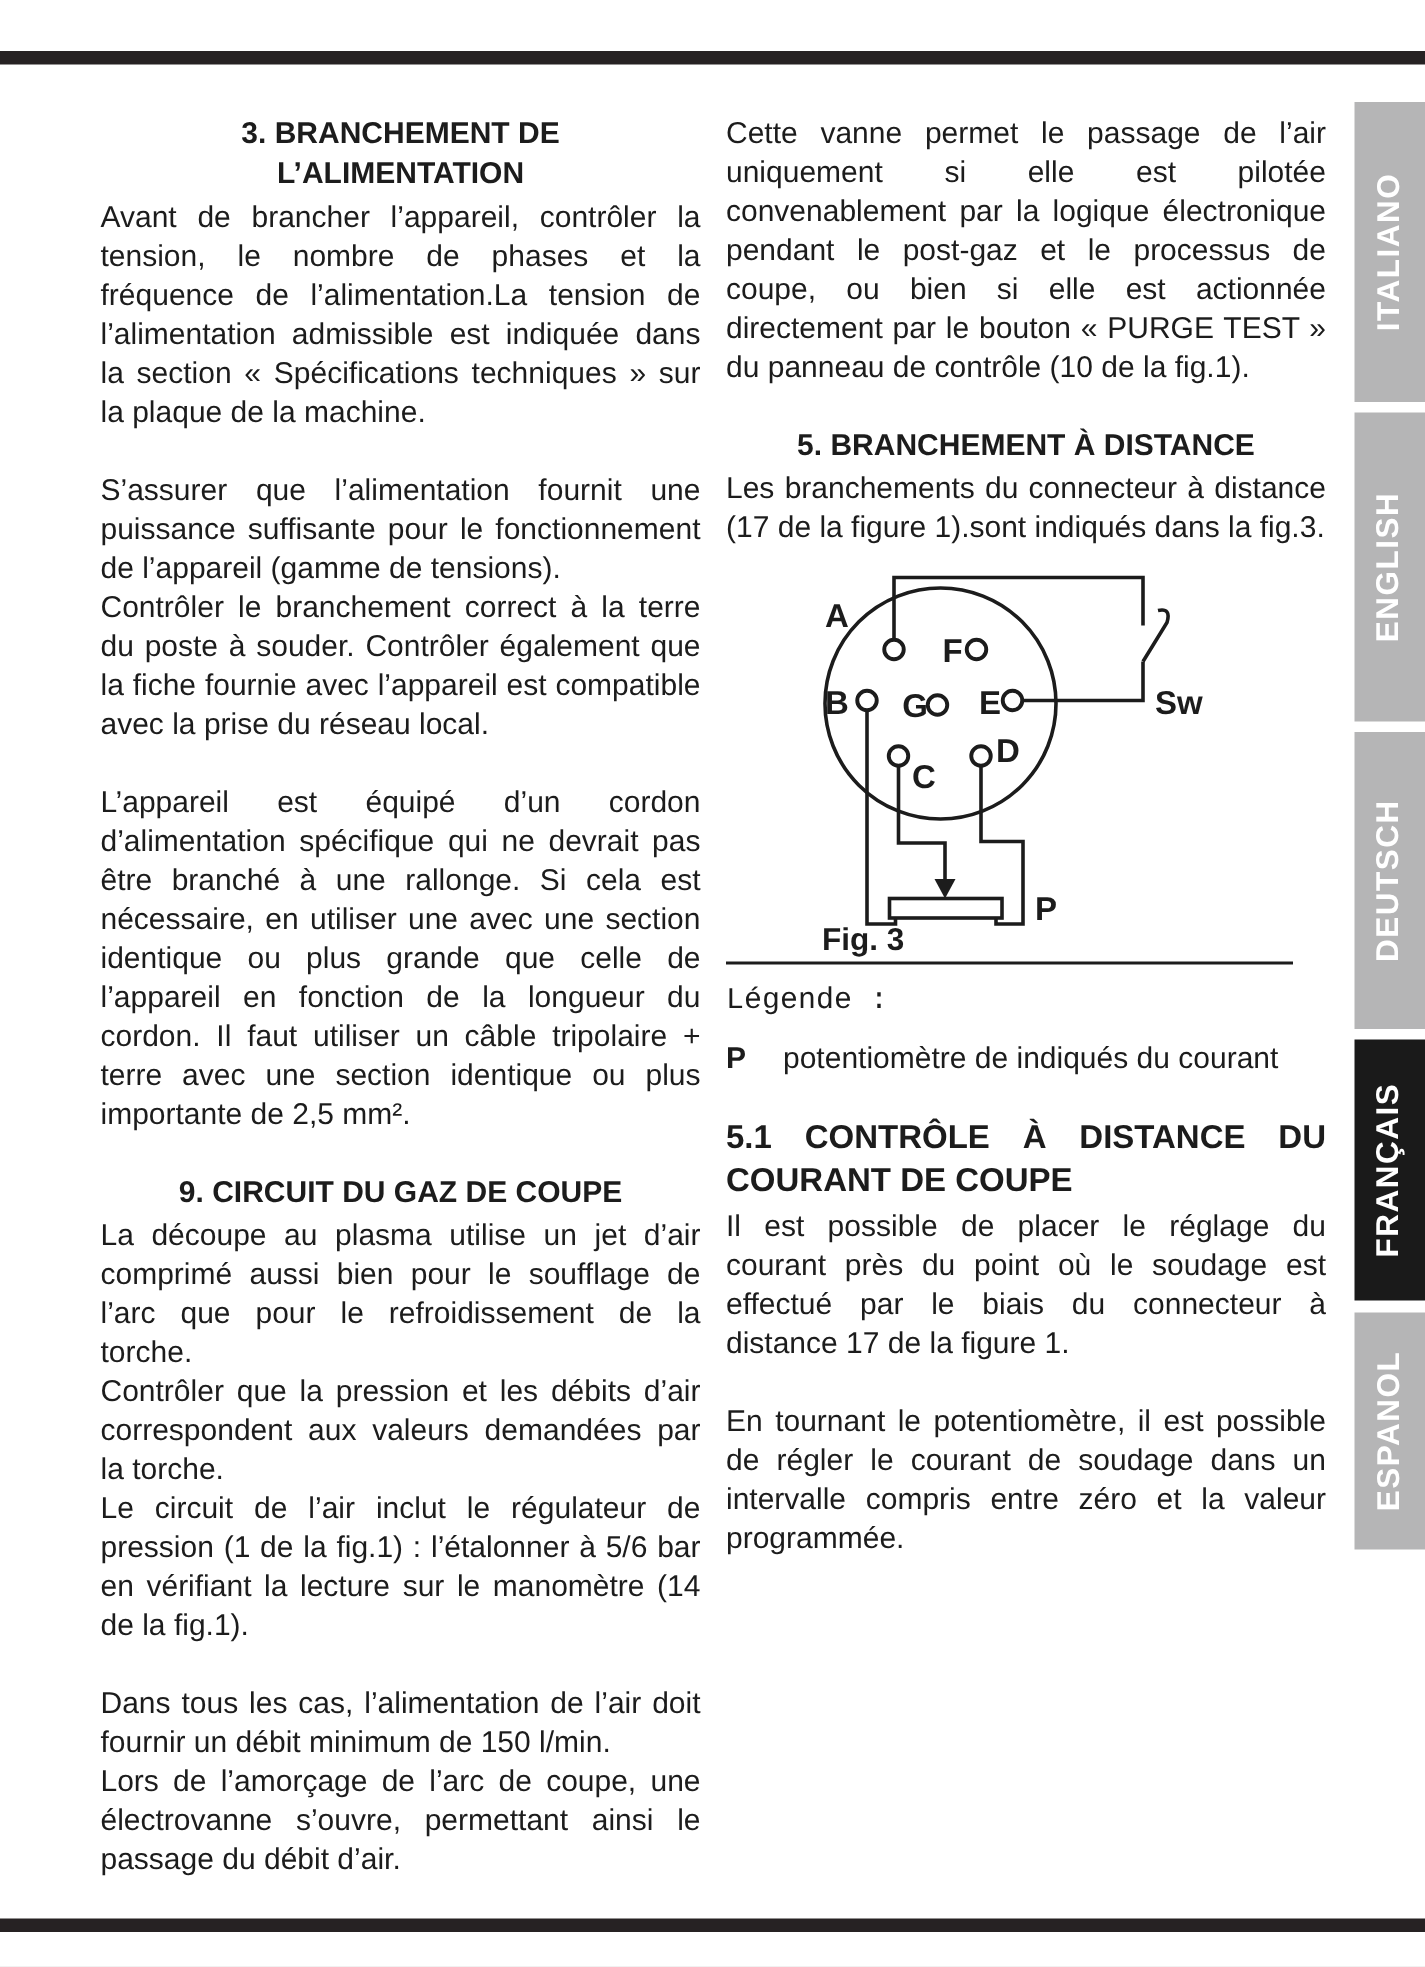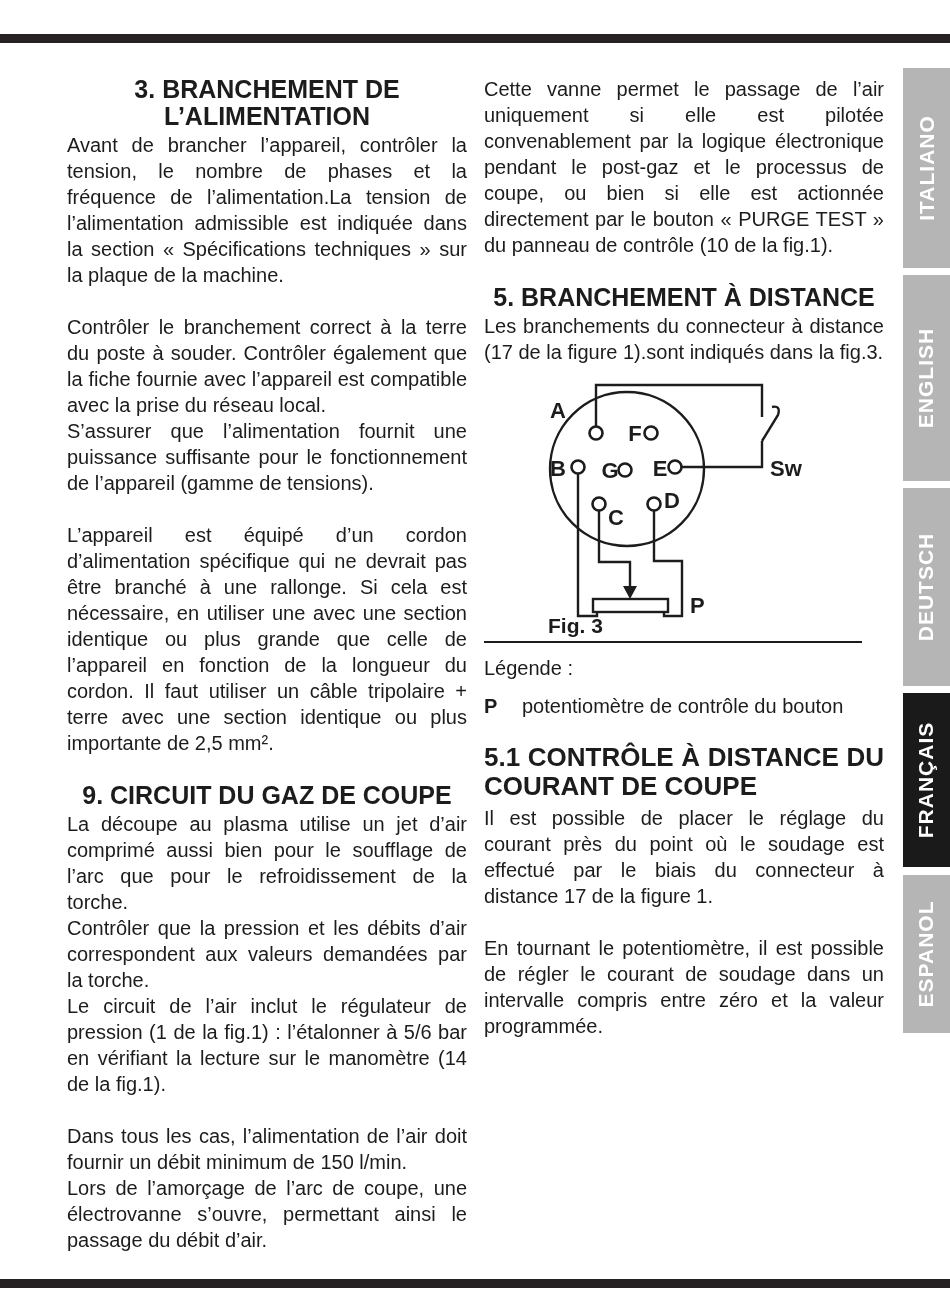--- a/index.html
+++ b/index.html
@@ -16,33 +16,33 @@
   .bar-bottom{top:1279px;}
 
   .col{position:absolute;top:76px;width:400px;font-size:20px;line-height:26px;}
   .col-left{left:67px;}
   .col-right{left:484px;}
 
   .blk-para{text-align:justify;text-justify:inter-word;margin:0;}
   .blk-spacer{height:26px;}
   .blk-heading-center{
     font-weight:bold;text-align:center;white-space:pre-line;
-    font-size:25px;line-height:27px;margin:0 0 2px 0;
+    font-size:20px;line-height:27px;margin:0 0 2px 0;
   }
   .blk-heading-left{
     font-weight:bold;text-align:justify;
-    font-size:26px;line-height:29px;margin:24px 0 4px 0;
+    font-size:22px;line-height:29px;margin:24px 0 4px 0;
   }
 
   .figure-wrap{position:relative;width:400px;height:270px;margin:4px 0 0 0;}
   .figure-wrap svg{display:block;}
   .fig-rule{border:none;border-top:2.5px solid #1c1c1c;width:378px;margin:2px 0 0 0;}
 
   .legend{margin-top:12px;}
-  .legend-title{margin:0 0 12px 0;}
+  .legend-title{margin:0 0 12px 0;font-family:Liberation Mono, monospace;}
   .legend-row{margin:0 0 9px 0;}
   .legend-key{display:inline-block;min-width:38px;font-weight:bold;}
 
   
   .tab{
     position:absolute;right:0;width:47px;background:#b5b5b6;
     display:flex;align-items:center;justify-content:center;overflow:hidden;
   }
   .tab-label{
     transform:rotate(-90deg);
@@ -64,22 +64,22 @@
 <body>
 
 <div class="page">
   <div class="bar bar-top"></div>
 
   <div class="col col-left">
       <div class="blk blk-heading-center">3. BRANCHEMENT DE
 L’ALIMENTATION</div>
       <div class="blk blk-para">Avant de brancher l’appareil, contrôler la tension, le nombre de phases et la fréquence de l’alimentation.La tension de l’alimentation admissible est indiquée dans la section « Spécifications techniques »  sur la plaque de la machine.</div>
       <div class="blk blk-spacer"></div>
+      <div class="blk blk-para">S’assurer que l’alimentation fournit une puissance suffisante pour le fonctionnement de l’appareil (gamme de tensions).</div>
       <div class="blk blk-para">Contrôler le branchement correct à la terre du poste à souder. Contrôler également que la fiche fournie avec l’appareil est compatible avec la prise du réseau local.</div>
-      <div class="blk blk-para">S’assurer que l’alimentation fournit une puissance suffisante pour le fonctionnement de l’appareil (gamme de tensions).</div>
       <div class="blk blk-spacer"></div>
       <div class="blk blk-para">L’appareil est équipé d’un cordon d’alimentation spécifique qui ne devrait pas être branché à une rallonge. Si cela est nécessaire, en utiliser une avec une section identique ou plus grande que celle de l’appareil en fonction de la longueur du cordon. Il faut utiliser un câble tripolaire + terre avec une section identique ou plus importante de 2,5 mm².</div>
       <div class="blk blk-spacer"></div>
       <div class="blk blk-heading-center">9. CIRCUIT DU GAZ DE COUPE</div>
       <div class="blk blk-para">La découpe au plasma utilise un jet d’air comprimé aussi bien pour le soufflage de l’arc que pour le refroidissement de la torche.</div>
       <div class="blk blk-para">Contrôler que la pression et les débits d’air correspondent aux valeurs demandées par la torche.</div>
       <div class="blk blk-para">Le circuit de l’air inclut le régulateur de pression (1 de la fig.1) : l’étalonner à 5/6 bar en vérifiant la lecture sur le manomètre (14 de la fig.1).</div>
       <div class="blk blk-spacer"></div>
       <div class="blk blk-para">Dans tous les cas, l’alimentation de l’air doit fournir un débit minimum de 150 l/min.</div>
       <div class="blk blk-para">Lors de l’amorçage de l’arc de coupe, une électrovanne s’ouvre, permettant ainsi le passage du débit d’air.</div>
@@ -129,21 +129,21 @@
         <text class="pinlabel" x="206" y="244">P</text>
         <text class="caption" x="64" y="264">Fig. 3</text>
       </svg>
     </div>
 
     <hr class="fig-rule">
 
     <div class="legend">
       <p class="legend-title">Légende :</p>
       <div class="legend-row">
-        <span class="legend-key">P</span><span>potentiomètre de contrôle du bouton</span>
+        <span class="legend-key">P</span><span>potentiomètre de indiqués du courant</span>
       </div>
     </div>
 
     <div>
         <div class="blk blk-heading-left">5.1 CONTRÔLE À DISTANCE DU COURANT DE COUPE</div>
         <div class="blk blk-para">Il est possible de placer le réglage du courant près du point où le soudage est effectué par le biais du connecteur à distance 17 de la figure 1.</div>
         <div class="blk blk-spacer"></div>
         <div class="blk blk-para">En tournant le potentiomètre, il est possible de régler le courant de soudage dans un intervalle compris entre zéro et la valeur programmée.</div>
       </div>
   </div>

